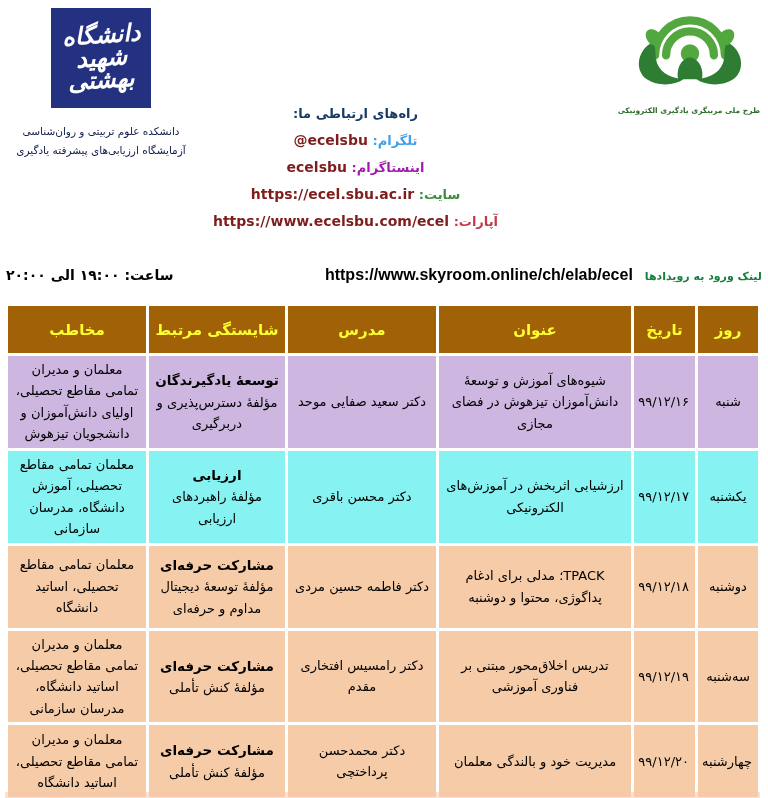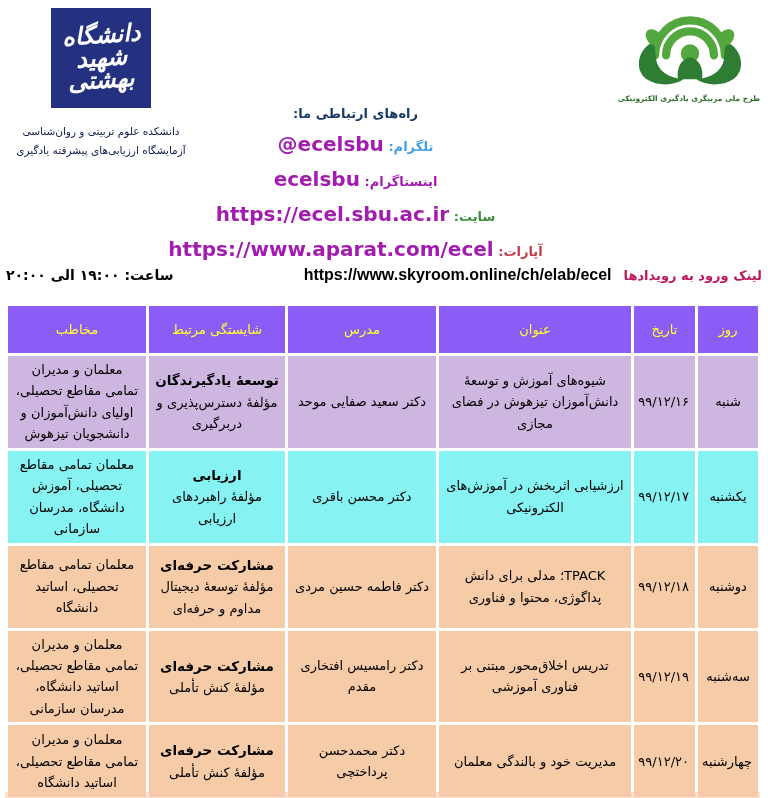--- a/index.html
+++ b/index.html
@@ -16,39 +16,39 @@
               overflow:hidden; }
   .uni-logo span { color:#fff; font-weight:bold; font-style:italic; font-size:24px;
                    line-height:0.95; transform:rotate(-4deg); letter-spacing:-1px; white-space:nowrap; }
   .uni-caption { margin-top:14px; font-size:10.5px; font-weight:normal; color:#101c4a; line-height:1.8; }
 
   .title-block { position:absolute; left:195px; top:16px; width:380px; text-align:center; }
   .main-title { font-size:20px; font-weight:bold; color:#2d6da3; }
   .sub-title  { margin-top:14px; font-size:14px; font-weight:bold; color:#2d6da3; }
 
   .prog-block { position:absolute; right:8px; top:2px; width:140px; text-align:center; }
-  .prog-caption { margin-top:0px; font-size:7.5px; font-weight:bold; color:#2d6e2d; white-space:nowrap; }
+  .prog-caption { margin-top:12px; font-size:7.5px; font-weight:bold; color:#2d6e2d; white-space:nowrap; }
 
   .contact-block { position:absolute; top:106px; left:0; width:711px; text-align:center; }
   .contact-heading { font-size:13px; font-weight:bold; color:#1a3a66; }
   .contact-line { margin-top:11px; font-size:13px; font-weight:bold; }
-  .contact-line .val { color:#a21caf; font-size:20px; }
+  .contact-line .val { color:#7f1d1d; font-size:14px; }
 
   .info-bar { position:absolute; top:266px; left:0; width:768px; padding:0 6px;
               display:flex; justify-content:space-between; align-items:baseline; }
   .event-link { display:flex; gap:12px; align-items:baseline; }
-  .event-link .lbl { font-size:13px; font-weight:bold; color:#be185d; }
+  .event-link .lbl { font-size:11px; font-weight:bold; color:#15803d; }
   .event-link .url { font-family:Liberation Sans, sans-serif; font-size:16px; font-weight:bold; color:#000; }
   .time-text { font-size:14px; font-weight:bold; color:#000;text-align:right; }
 
   
   table.schedule { position:absolute; top:303px; left:5px; width:755px;
                    border-collapse:collapse; table-layout:fixed; text-align:center; }
   table.schedule th, table.schedule td { border:3px solid #ffffff; vertical-align:middle; padding:3px 6px; }
-  table.schedule th { background:#8b5cf6; color:#ffff2e; font-size:13px; font-weight:normal; height:50px; }
+  table.schedule th { background:#a16207; color:#ffff2e; font-size:15px; font-weight:bold; height:50px; }
   table.schedule td { font-size:13px; color:#000; line-height:1.65; }
   table.schedule tr.data-row { height:85px; }
   table.schedule tr.data-row:last-child { height:75px; }
   .comp-main { font-weight:bold; font-size:13.5px; }
   .next-row-hint { position:absolute; top:792px; left:5px; width:755px; height:6px;
                    background:#f6cba8; opacity:0.55; }
 
   
   .prog-logo { width:128px; height:92px; display:block; margin:0 auto; }
 </style>
@@ -95,21 +95,21 @@
       <div class="contact-line">
         <span style="color: #a21caf;">اینستاگرام:</span>
         <bdi dir="ltr" class="val">ecelsbu</bdi>
       </div>
       <div class="contact-line">
         <span style="color: rgb(62, 142, 65);">سایت:</span>
         <bdi dir="ltr" class="val">https://ecel.sbu.ac.ir</bdi>
       </div>
       <div class="contact-line">
         <span style="color: rgb(196, 58, 75);">آپارات:</span>
-        <bdi dir="ltr" class="val">https://www.aparat.com/ecel</bdi>
+        <bdi dir="ltr" class="val">https://www.ecelsbu.com/ecel</bdi>
       </div>
     </div>
 
     <div class="info-bar">
       <div class="event-link">
         <span class="lbl">لینک ورود به رویدادها</span>
         <bdi dir="ltr" class="url">https://www.skyroom.online/ch/elab/ecel</bdi>
       </div>
       <div class="time-text">ساعت: ۱۹:۰۰ الی ۲۰:۰۰</div>
     </div>
@@ -153,21 +153,21 @@
       <td>دکتر محسن باقری</td>
       <td>
         <div class="comp-main">ارزیابی</div>
         <div>مؤلفهٔ راهبردهای ارزیابی</div>
       </td>
       <td>معلمان تمامی مقاطع تحصیلی، آموزش دانشگاه، مدرسان سازمانی</td>
     </tr>
         <tr class="data-row" style="background: rgb(246, 203, 168);">
       <td>دوشنبه</td>
       <td>۹۹/۱۲/۱۸</td>
-      <td>TPACK؛ مدلی برای دانش پداگوژی، محتوا و فناوری</td>
+      <td>TPACK؛ مدلی برای ادغام پداگوژی، محتوا و دوشنبه</td>
       <td>دکتر فاطمه حسین مردی</td>
       <td>
         <div class="comp-main">مشارکت حرفه‌ای</div>
         <div>مؤلفهٔ توسعهٔ دیجیتال مداوم و حرفه‌ای</div>
       </td>
       <td>معلمان تمامی مقاطع تحصیلی، اساتید دانشگاه</td>
     </tr>
         <tr class="data-row" style="background: rgb(246, 203, 168);">
       <td>سه‌شنبه</td>
       <td>۹۹/۱۲/۱۹</td>

